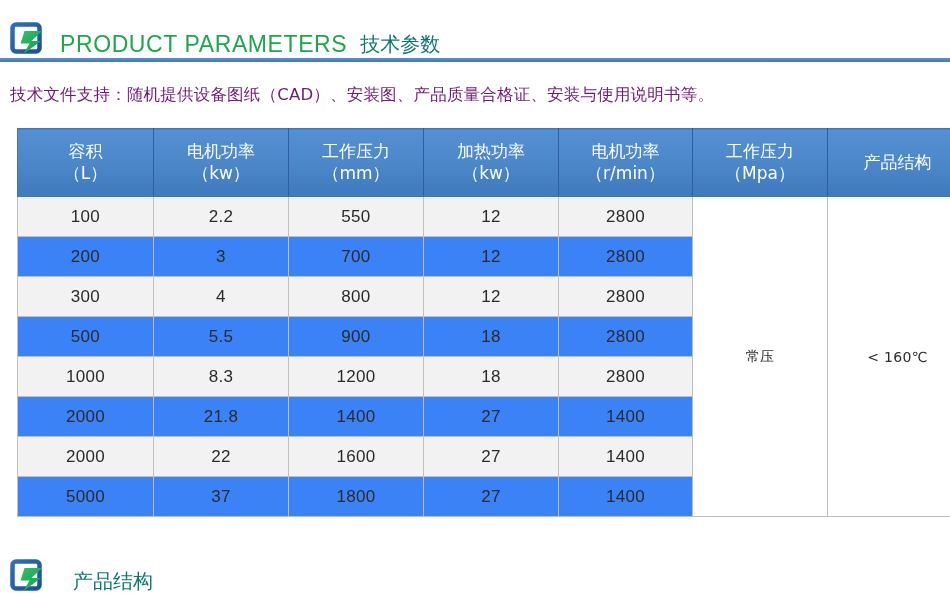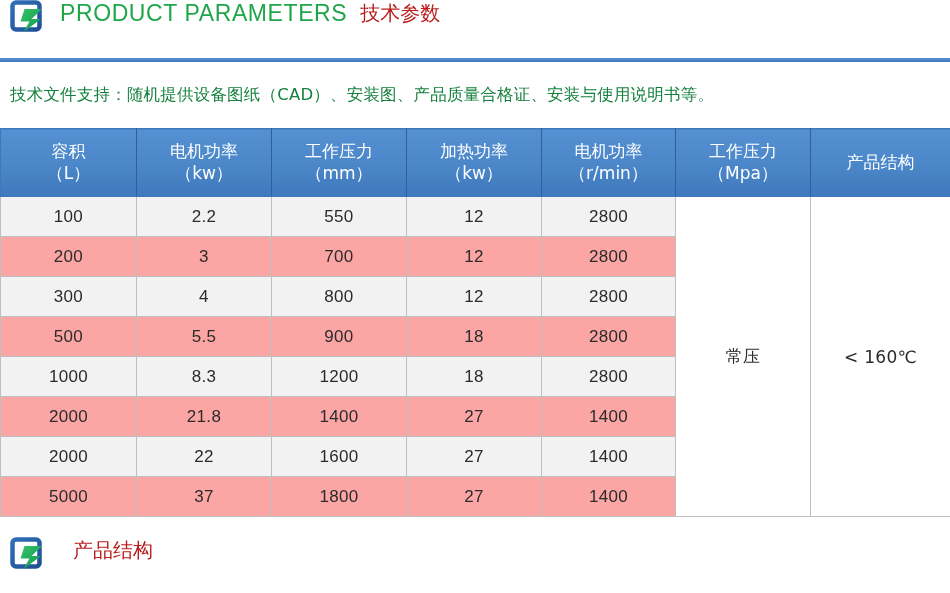--- a/index.html
+++ b/index.html
@@ -16,67 +16,67 @@
   .page {
     position: relative;
     width: 950px;
     height: 593px;
     background: #ffffff;
   }
 
   
   .section-head {
     display: flex;
-    align-items: flex-start;
+    align-items: flex-end;
     height: 58px;
     padding-left: 10px;
   }
   .logo-mark {
     width: 36px;
     height: 36px;
     flex: 0 0 36px;
     margin-right: 14px;
     position: relative;
   }
   .logo-mark svg { display: block; }
 
   .sec-en {
     color: #1fa64a;
     font-size: 23px;
     letter-spacing: 0.6px;
     font-weight: 400;
     white-space: nowrap;
   }
   .sec-cn {
-    color: #b91c1c;
+    color: #0f766e;
     font-size: 20px;
     margin-left: 13px;
     white-space: nowrap;
     font-family: "DejaVu Sans", "Liberation Sans", sans-serif;
   }
 
   .rule {
     width: 950px;
     height: 4px;
     background: #4a83c8;
     background: linear-gradient(to bottom, #5a90d0 0%, #4077be 100%);
   }
 
   
   .intro {
     padding: 22px 16px 0 10px;
     font-size: 16.5px;
-    color: #15803d;
+    color: #701a75;
     letter-spacing: 0.2px;
     font-family: "DejaVu Sans", "Liberation Sans", sans-serif;
     white-space: nowrap;
   }
 
   
-  .table-wrap { padding: 22px 0 0 0; }
+  .table-wrap { padding: 22px 0 0 0; margin-left: 17px; }
 
   table.spec {
     border-collapse: collapse;
     width: 950px;
     table-layout: fixed;
   }
   table.spec th,
   table.spec td {
     text-align: center;
     vertical-align: middle;
@@ -98,26 +98,26 @@
   }
   table.spec thead th .th-l1 { display: block; line-height: 1.28; }
   table.spec thead th .th-l2 { display: block; line-height: 1.28; }
 
   table.spec tbody td {
     height: 40px;
     font-family: "Liberation Sans", "DejaVu Sans", sans-serif;
     letter-spacing: 0.3px;
   }
   table.spec tbody tr.alt td { background: #f2f2f2; }
-  table.spec tbody tr td { background: #fca5a5; }
+  table.spec tbody tr td { background: #3b82f6; }
   table.spec tbody tr.alt td { background: #f2f2f2; }
   table.spec tbody td.merged {
     background: #ffffff !important;
     font-family: "DejaVu Sans", "Liberation Sans", sans-serif;
-    font-size: 17px;
+    font-size: 14px;
   }
 
   .col-1 { width: 136px; }
   .col-2 { width: 135px; }
   .col-3 { width: 135px; }
   .col-4 { width: 135px; }
   .col-5 { width: 134px; }
   .col-6 { width: 135px; }
   .col-7 { width: 140px; }
 

